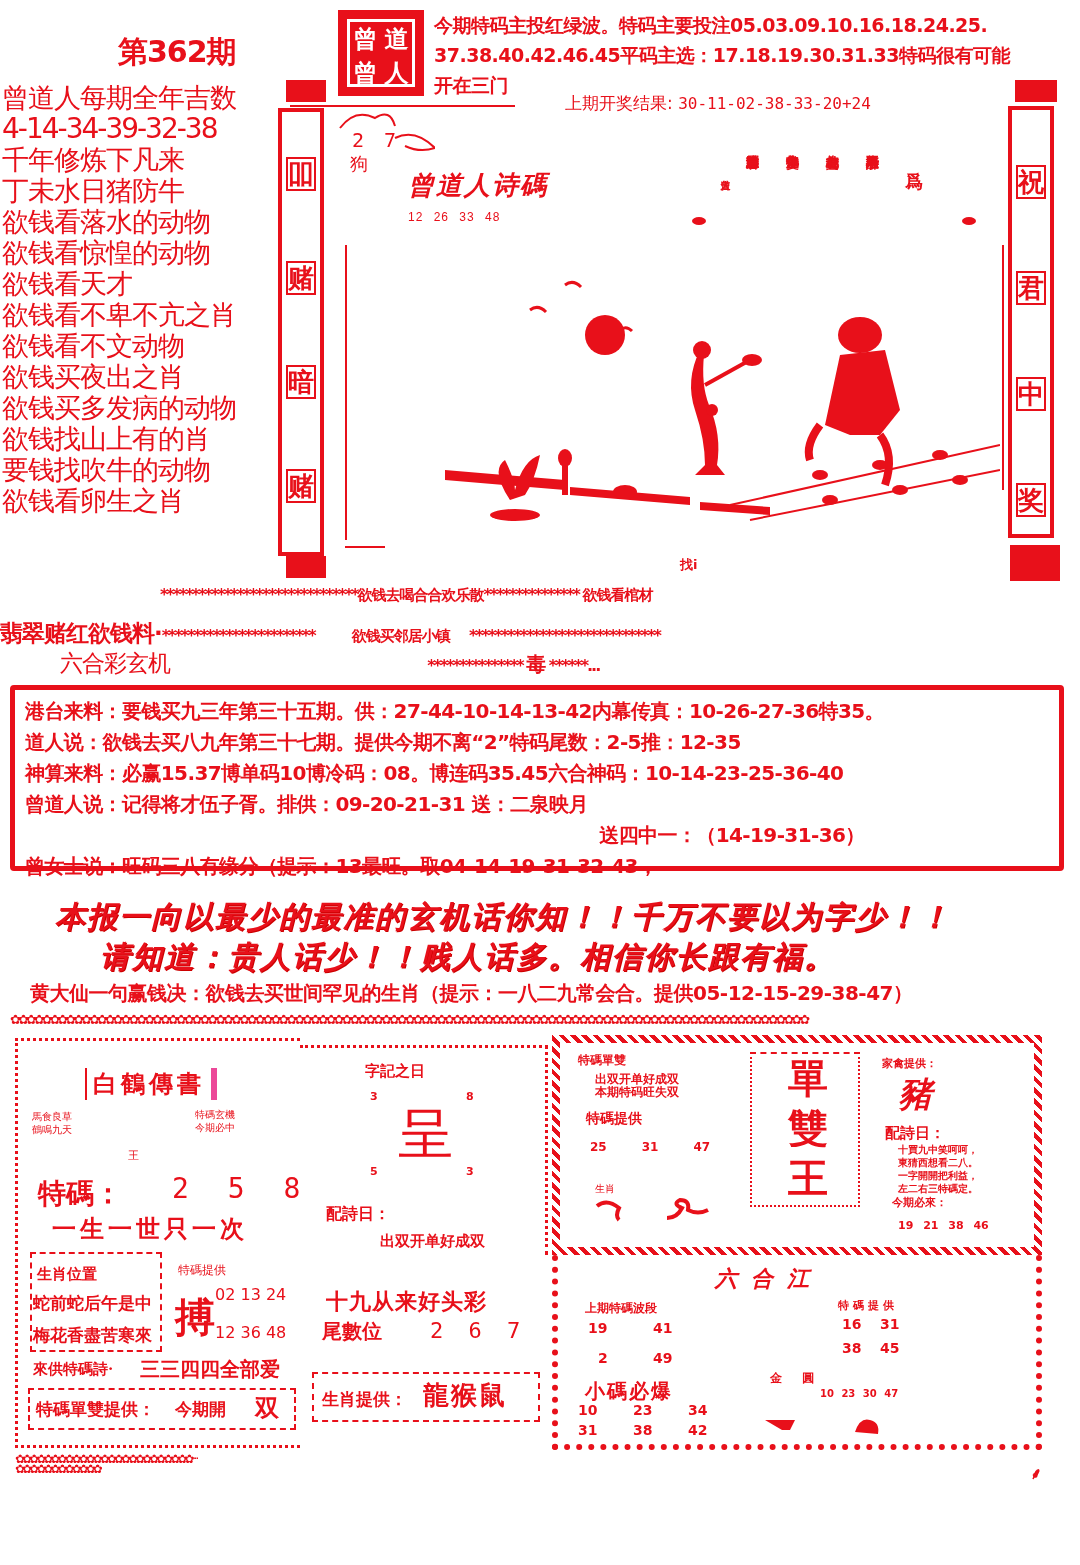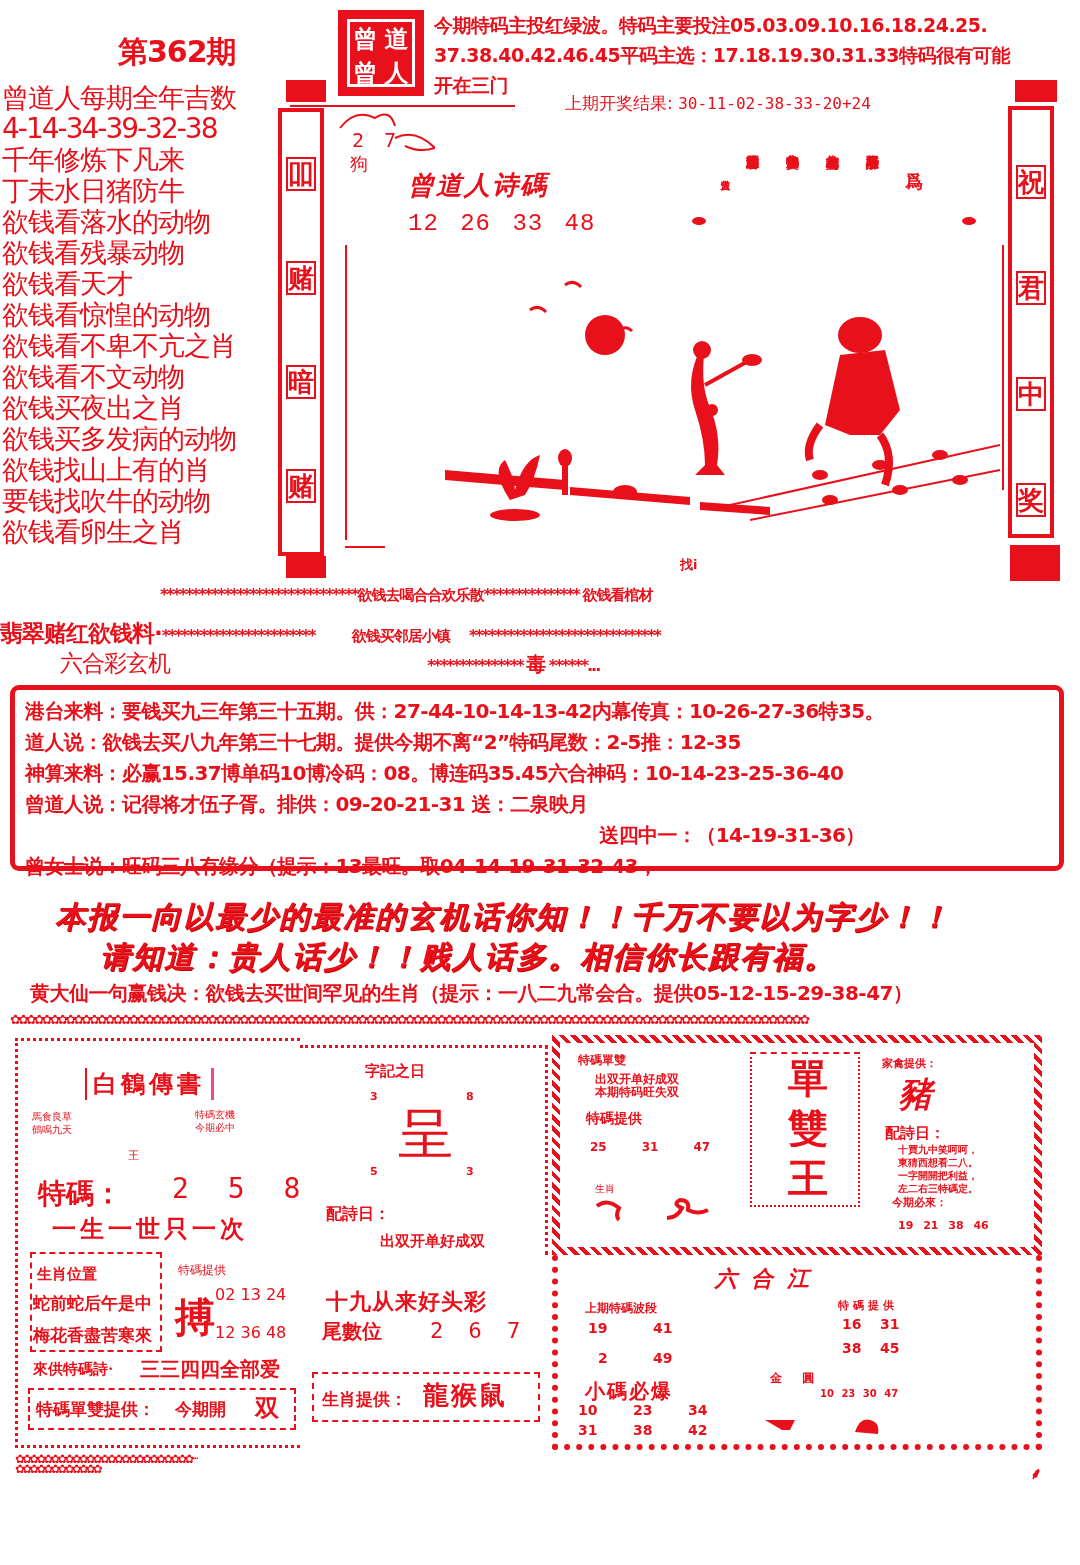--- a/index.html
+++ b/index.html
@@ -39,34 +39,34 @@
   #pillar-right { left: 1008px; top: 106px; height: 432px; }
   #pillar-right-cap-bot { left: 1010px; top: 545px; width: 50px; height: 36px; }
 
   
   #pic-frame { left: 345px; top: 245px; width: 655px; height: 295px; border-left: 2px solid #e8101a; }
   #pic-frame .rframe { position: absolute; right: -4px; top: 0; height: 245px; width: 2px; background: #e8101a; }
   #pic-frame .bframe { position: absolute; left: -2px; bottom: -8px; width: 40px; height: 2px; background: #e8101a; }
   #num-27 { left: 352px; top: 128px; font-size: 20px; font-family: "DejaVu Sans Mono", monospace; letter-spacing: 4px; }
   #label-dog { left: 350px; top: 152px; font-size: 18px; }
   #poem-title { left: 408px; top: 168px; font-size: 26px; font-family: Liberation Sans, sans-serif; font-weight: bold; font-style: italic; letter-spacing: 2px; }
-  #poem-nums { left: 408px; top: 210px; font-size: 24px; font-family: Liberation Mono, monospace; letter-spacing: 1px; word-spacing: 6px; }
+  #poem-nums { left: 408px; top: 210px; font-size: 12px; font-family: Liberation Sans, sans-serif; letter-spacing: 1px; word-spacing: 6px; }
   .vtext { writing-mode: vertical-rl; font-size: 13px; font-weight: bold; line-height: 14px; letter-spacing: 0; }
   .dot { width: 14px; height: 8px; background: #e8101a; border-radius: 50%; }
 
   
   .stars { font-size: 16px; font-weight: bold; letter-spacing: -2px; white-space: nowrap; text-align: right; }
   #row-banner-1 { left: 160px; top: 585px; }
   #row-banner-2 { left: 0; top: 618px; }
   #row-banner-3 { left: 60px; top: 648px; }
   .big27 { font-size: 26px; font-weight: bold; letter-spacing: -1px; }
   .small16 { font-size: 15px; font-weight: bold; letter-spacing: -1px; }
 
   
-  #info-box { left: 10px; top: 685px; width: 1054px; height: 186px; border: 5px solid #e8101a; border-radius: 9px; padding: 6px 10px; }
+  #info-box { left: 10px; top: 685px; width: 1054px; height: 186px; border: 5px solid #e8101a; border-radius: 4px; padding: 6px 10px; }
   #info-box .line { font-size: 20px; font-weight: bold; line-height: 31px; white-space: nowrap; letter-spacing: -0.6px; }
   #info-box .line.center { padding-left: 390px; text-align: center; }
 
   
   .slogan { font-family: "DejaVu Serif", serif; font-weight: bold; font-style: italic; font-size: 30px; line-height: 38px; white-space: nowrap; letter-spacing: 2px; text-shadow: 1px 1px 0 #c00; }
   #slogan-1 { left: 55px; top: 898px; }
   #slogan-2 { left: 100px; top: 938px; }
   #huang-line { left: 30px; top: 980px; font-size: 20px; font-weight: bold; letter-spacing: -0.5px; white-space: nowrap; }
   #divider-stars { left: 10px; top: 1012px; width: 1040px; height: 18px; overflow: hidden; font-size: 13px; letter-spacing: -3px; white-space: nowrap; }
 
@@ -105,23 +105,22 @@
   <span>上期开奖结果:</span>
   <span class="val">30-11-02-38-33-20+24</span>
 </div>
 
 <div id="left-col" class="abs red">
   <div class="ln">曾道人每期全年吉数</div>
   <div class="ln num">4-14-34-39-32-38</div>
   <div class="ln">千年修炼下凡来</div>
   <div class="ln">丁未水日猪防牛</div>
   <div class="ln">欲钱看落水的动物</div>
-  <div class="ln">欲钱看残暴动物</div>
+  <div class="ln">欲钱看惊惶的动物</div>
   <div class="ln">欲钱看天才</div>
-  <div class="ln">欲钱看惊惶的动物</div>
   <div class="ln">欲钱看不卑不亢之肖</div>
   <div class="ln">欲钱看不文动物</div>
   <div class="ln">欲钱买夜出之肖</div>
   <div class="ln">欲钱买多发病的动物</div>
   <div class="ln">欲钱找山上有的肖</div>
   <div class="ln">要钱找吹牛的动物</div>
   <div class="ln">欲钱看卵生之肖</div>
 </div>
 
 <div id="pillar-left-cap-top" class="abs pillar-cap"></div>
@@ -238,21 +237,21 @@
   <div class="line center">送四中一：（14-19-31-36）</div>
   <div class="line">曾女士说：旺码三八有缘分（提示：13最旺。取04-14-19-31-32-43，</div>
 </div>
 
 <div id="slogan-1" class="abs red slogan">本报一向以最少的最准的玄机话你知！！千万不要以为字少！！</div>
 <div id="slogan-2" class="abs red slogan">请知道：贵人话少！！贱人话多。相信你长跟有福。</div>
 <div id="huang-line" class="abs red">黄大仙一句赢钱决：欲钱去买世间罕见的生肖（提示：一八二九常会合。提供05-12-15-29-38-47）</div>
 <div id="divider-stars" class="abs red">✿✿✿✿✿✿✿✿✿✿✿✿✿✿✿✿✿✿✿✿✿✿✿✿✿✿✿✿✿✿✿✿✿✿✿✿✿✿✿✿✿✿✿✿✿✿✿✿✿✿✿✿✿✿✿✿✿✿✿✿✿✿✿✿✿✿✿✿✿✿✿✿✿✿✿✿✿✿✿✿✿✿✿✿✿✿✿✿✿✿✿✿✿✿✿✿✿✿✿✿✿</div>
 
 <div id="panel-a" class="abs dotted" style="border-right:none;border-top-style:dotted"></div>
-<div class="abs red serif bold" style="left:85px;top:1068px;font-size:24px;border-left:2px solid #e8101a;border-right:3px solid #ec4899;padding:0 6px;letter-spacing:4px">白鶴傳書</div>
+<div class="abs red serif bold" style="left:85px;top:1068px;font-size:24px;border-left:2px solid #e8101a;border-right:6px solid #ec4899;padding:0 6px;letter-spacing:4px">白鶴傳書</div>
 <div class="abs red" style="left:32px;top:1110px;font-size:10px;line-height:13px">
   <div>馬食良草</div>
   <div>鶴鳴九天</div>
 </div>
 <div class="abs red" style="left:195px;top:1108px;font-size:10px;line-height:13px">
   <div>特碼玄機</div>
   <div>今期必中</div>
 </div>
 <div class="abs red" style="left:128px;top:1148px;font-size:11px">王</div>
 <div class="abs red bold serif" style="left:38px;top:1175px;font-size:28px">特碼：</div>

